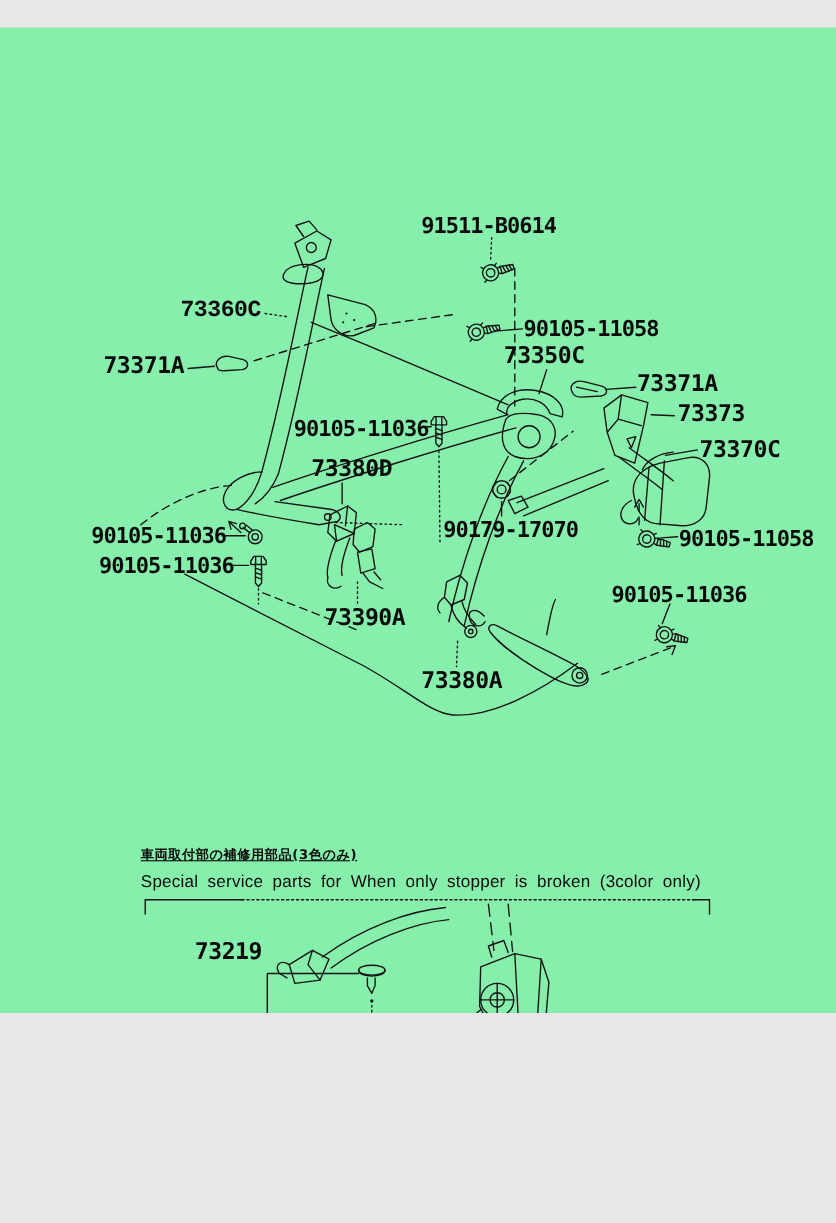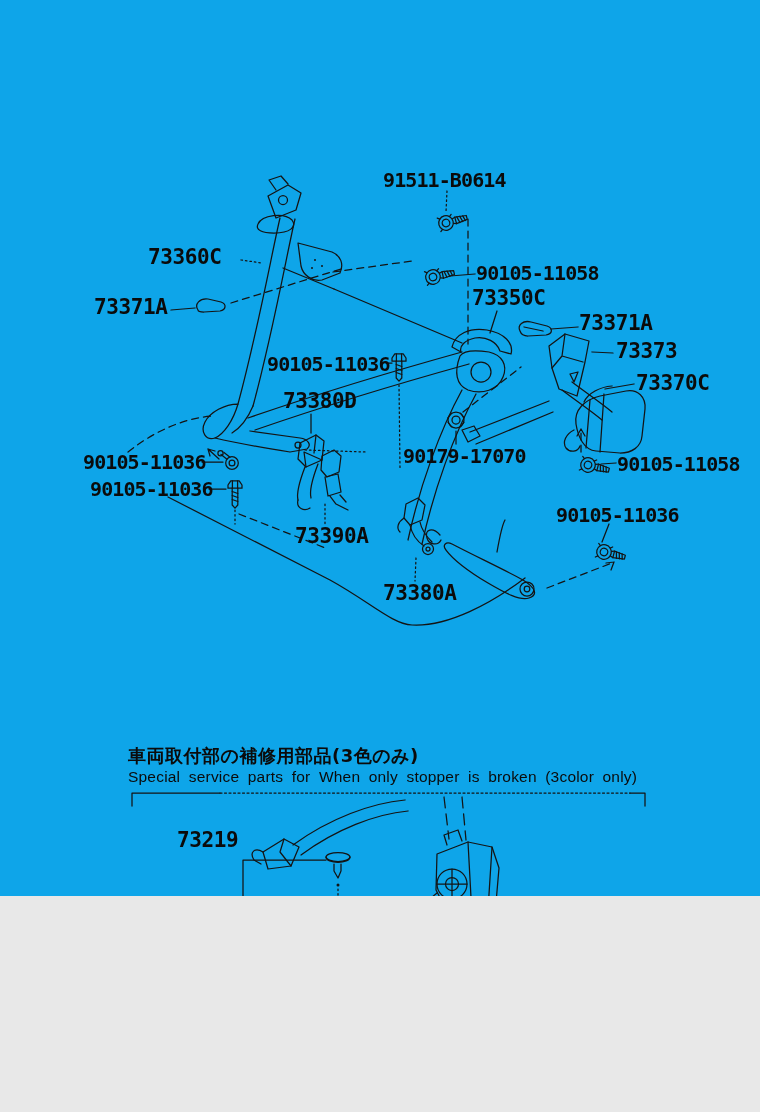--- a/index.html
+++ b/index.html
@@ -1,29 +1,29 @@
 <!DOCTYPE html>
 <html><head>
 <meta charset="utf-8">
 <style>
   html,body{margin:0;padding:0;background:#e8e8e8;}
-  #stage{position:relative;width:760px;height:896px;background:#0ea5e9;overflow:hidden;
-         font-family:"DejaVu Sans Mono",monospace;}
+  #stage{position:relative;width:760px;height:896px;background:#86efac;overflow:hidden;
+         font-family:"DejaVu Sans Mono",monospace;margin-top:25px;}
   #art{position:absolute;left:0;top:0;}
   #art *{stroke:#141414;fill:none;stroke-width:1.25;stroke-linecap:round;stroke-linejoin:round;}
   #art .dot{stroke-dasharray:1.5 3;}
   #art .dsh{stroke-dasharray:7 5;}
   #art .ldsh{stroke-dasharray:11 6;}
   #art .fdot{stroke-dasharray:2 2.5;}
   #art .fill{fill:#141414;stroke:none;}
   .plabel{position:absolute;color:#0b0b0b;font-weight:bold;white-space:nowrap;line-height:1;}
   .part{font-size:21px;letter-spacing:-0.4px;}
   .fast{font-size:20px;letter-spacing:-0.9px;}
   .note-jp{position:absolute;font-family:"DejaVu Sans",sans-serif;font-weight:bold;
-           font-size:18px;color:#0b0b0b;letter-spacing:0.5px;white-space:nowrap;}
+           font-size:12px;color:#0b0b0b;letter-spacing:0.5px;white-space:nowrap;text-decoration:underline;}
   .note-en{position:absolute;font-family:"Liberation Sans","DejaVu Sans",sans-serif;
            font-size:15.5px;color:#0b0b0b;word-spacing:4px;letter-spacing:0.2px;white-space:nowrap;}
   .pagecode{position:absolute;font-family:"DejaVu Sans",sans-serif;font-size:13px;
             color:#0b0b0b;right:4px;top:1088px;}
   .bottombar{position:absolute;left:0;right:0;top:1107px;height:3px;background:#0b0b0b;}
 </style>
 </head>
 <body>
 
 <div id="stage">
@@ -202,23 +202,23 @@
       <path class="dot" d="M338,889 L338,898"></path>
       <ellipse cx="338" cy="904" rx="11" ry="4.5"></ellipse>
       <ellipse cx="338" cy="904" rx="4" ry="1.8"></ellipse>
       <path d="M327,904 C327,910 349,910 349,904"></path>
       <path d="M243,860 L243,903 M243,860 L326,860"></path>
       <path class="fdot" d="M243,903 L326,903"></path>
     </g>
   </svg>
 
   <div class="plabel fast" style="left:383px;top:170px;">91511-B0614</div>
-  <div class="plabel part" style="left:148px;top:247px;">73360C</div>
+  <div class="plabel part" style="left:164px;top:247px;font-family:Liberation Mono, monospace;">73360C</div>
   <div class="plabel fast" style="left:476px;top:263px;">90105-11058</div>
-  <div class="plabel part" style="left:472px;top:288px;">73350C</div>
+  <div class="plabel part" style="left:458px;top:288px;">73350C</div>
   <div class="plabel part" style="left:94px;top:297px;">73371A</div>
   <div class="plabel part" style="left:579px;top:313px;">73371A</div>
   <div class="plabel part" style="left:616px;top:341px;text-align:center;">73373</div>
   <div class="plabel part" style="left:636px;top:373px;text-align:right;">73370C</div>
   <div class="plabel fast" style="left:267px;top:354px;">90105-11036</div>
   <div class="plabel part" style="left:283px;top:391px;">73380D</div>
   <div class="plabel fast" style="left:403px;top:446px;">90179-17070</div>
   <div class="plabel fast" style="left:617px;top:454px;">90105-11058</div>
   <div class="plabel fast" style="left:83px;top:452px;">90105-11036</div>
   <div class="plabel fast" style="left:90px;top:479px;">90105-11036</div>

